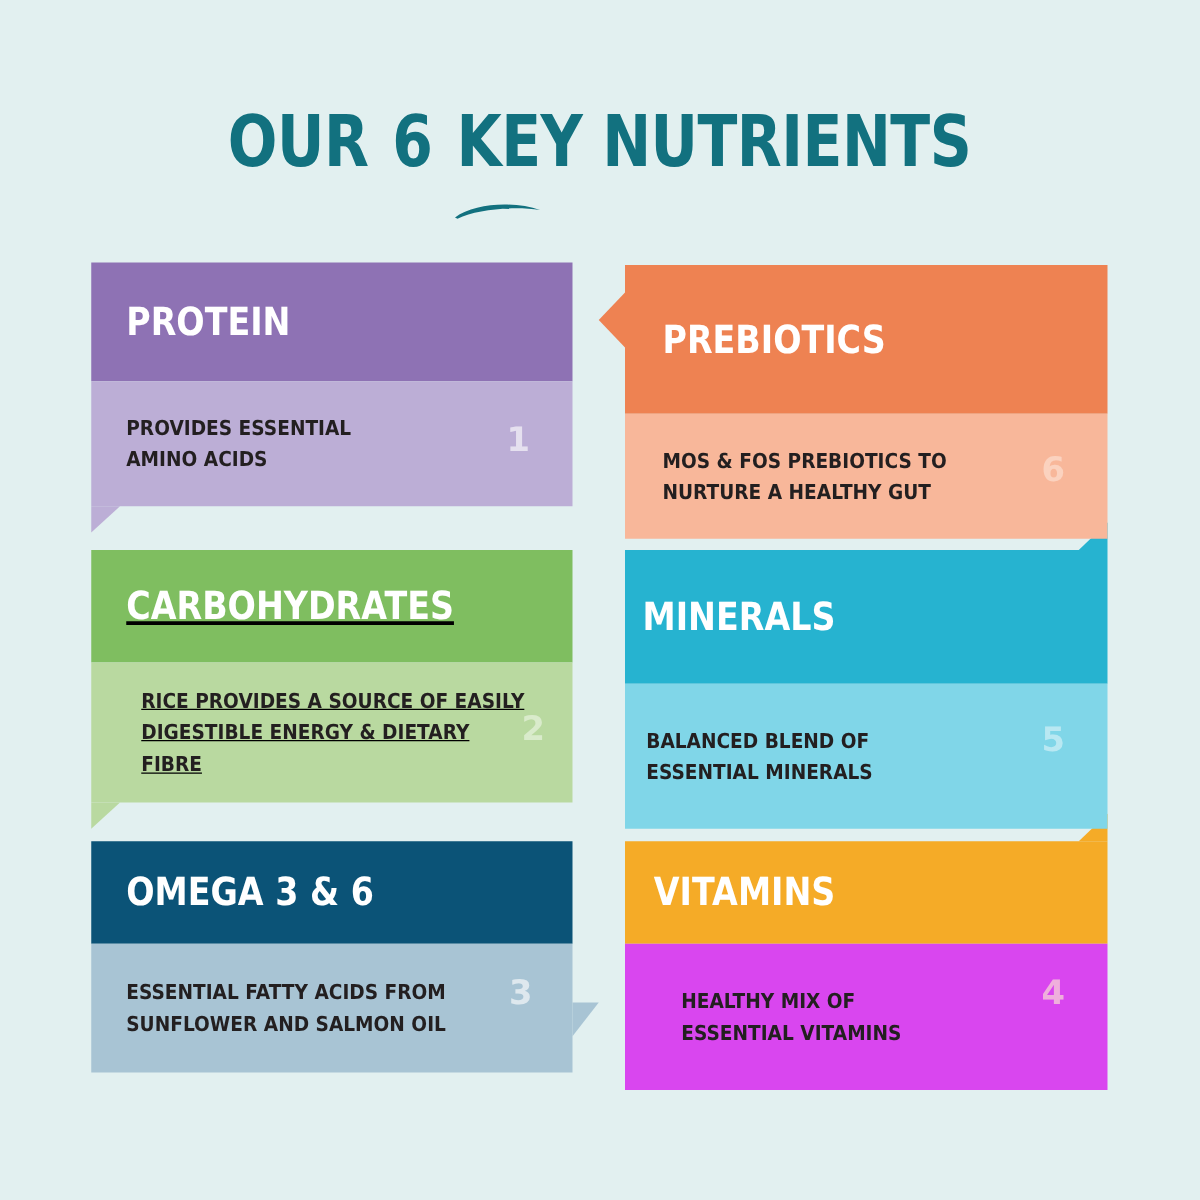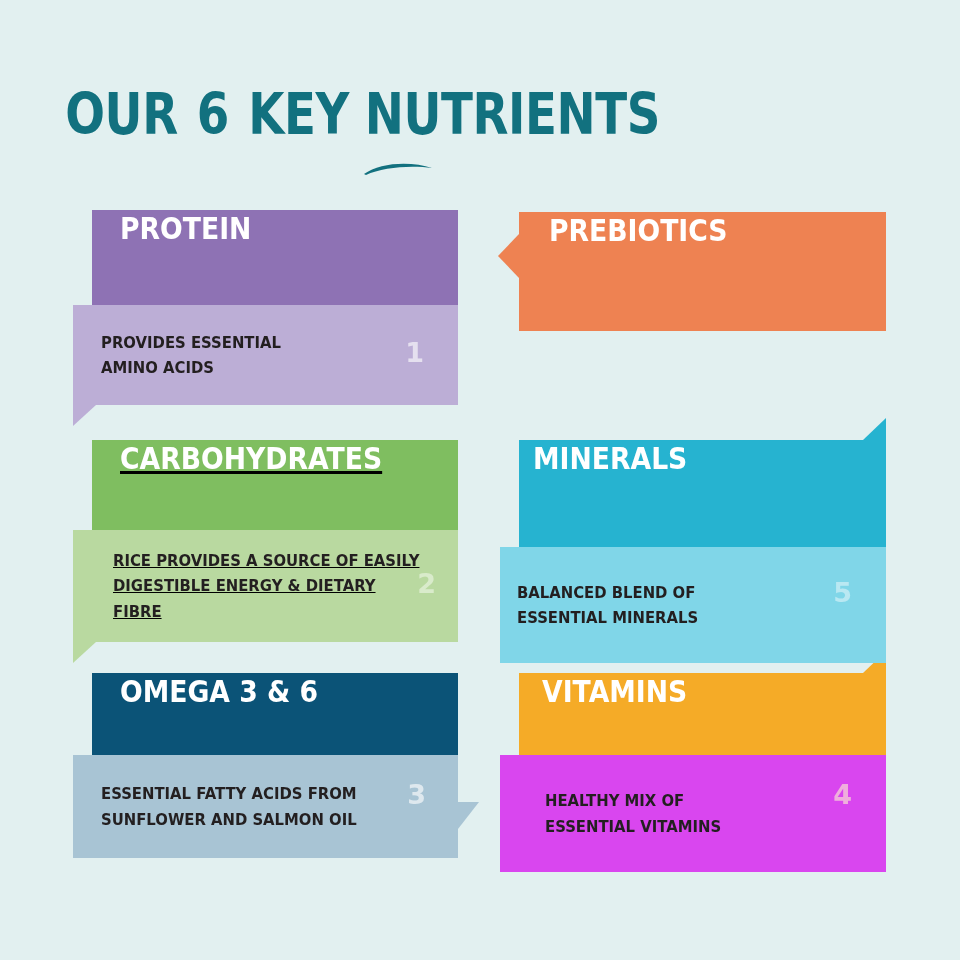--- a/index.html
+++ b/index.html
@@ -18,20 +18,21 @@
     width: 960px;
     height: 960px;
   }
 
   
   .title-wrap {
     position: absolute;
     top: 86px;
     left: 0;
     width: 960px;
+    text-align: center;
   }
   .title {
     display: inline-block;
     font-family: "DejaVu Sans", sans-serif;
     font-weight: bold;
     font-size: 57px;
     letter-spacing: -0.5px;
     line-height: 1;
     color: #12717f;
     transform: scaleX(0.82);
@@ -55,23 +56,22 @@
   }
   .title-swoosh svg { display: block; }
 
   
   .card {
     position: absolute;
   }
   .card-header {
     position: relative;
     display: flex;
-    align-items: flex-start;
+    align-items: center;
     box-sizing: border-box;
-    margin-left: 19px;
   }
   .card-title {
     font-family: "DejaVu Sans", sans-serif;
     font-weight: bold;
     font-size: 31px;
     letter-spacing: 0px;
     color: #ffffff;
     transform: scaleX(0.86);
     transform-origin: left center;
     white-space: nowrap;
@@ -256,15 +256,20 @@
 ESSENTIAL MINERALS</span>
       <span class="card-num">5</span>
     </div>
   </div>
 
   <div class="card" id="card-prebiotics">
     <div class="card-header">
       <span class="card-title">PREBIOTICS</span>
       <span class="tab notch-left"></span>
     </div>
+    <div class="card-body">
+      <span class="card-desc">MOS &amp; FOS PREBIOTICS TO
+NURTURE A HEALTHY GUT</span>
+      <span class="card-num">6</span>
+    </div>
   </div>
 
 </div>
 
 </body></html>

